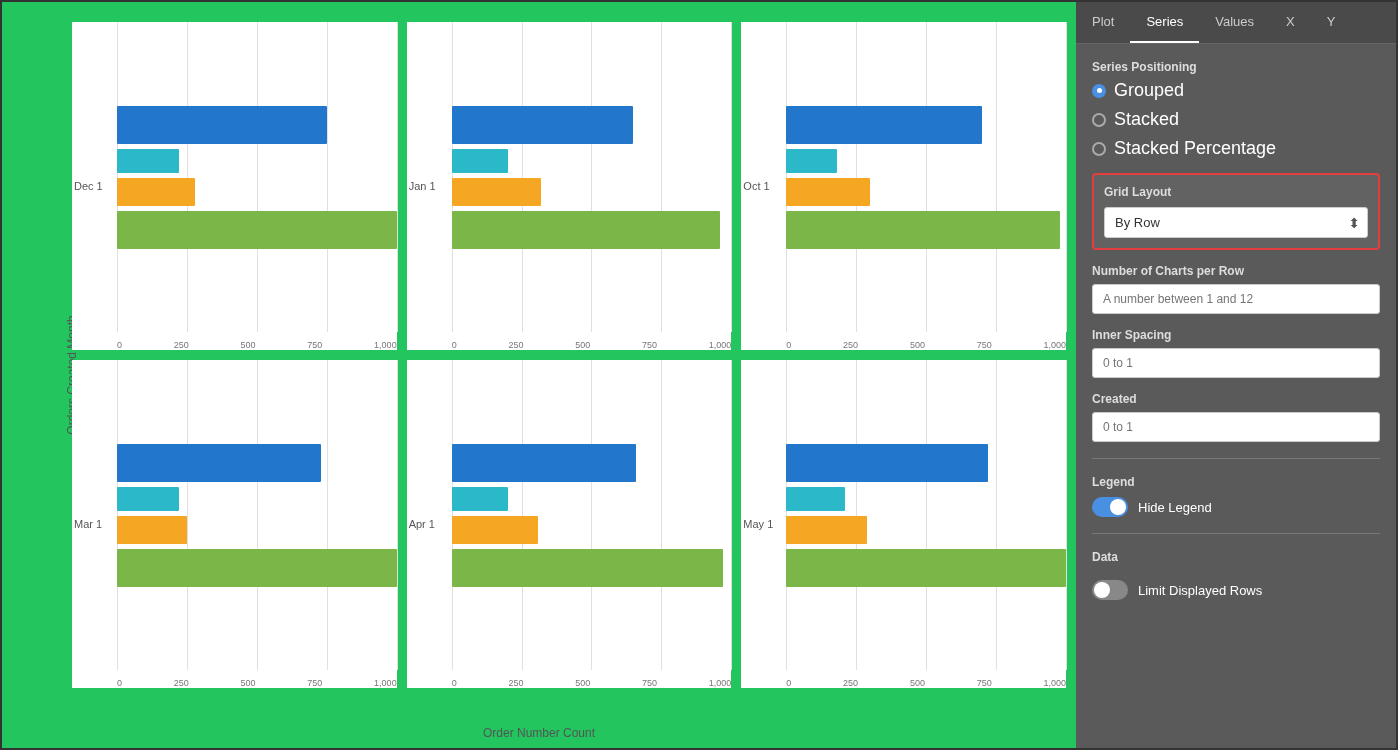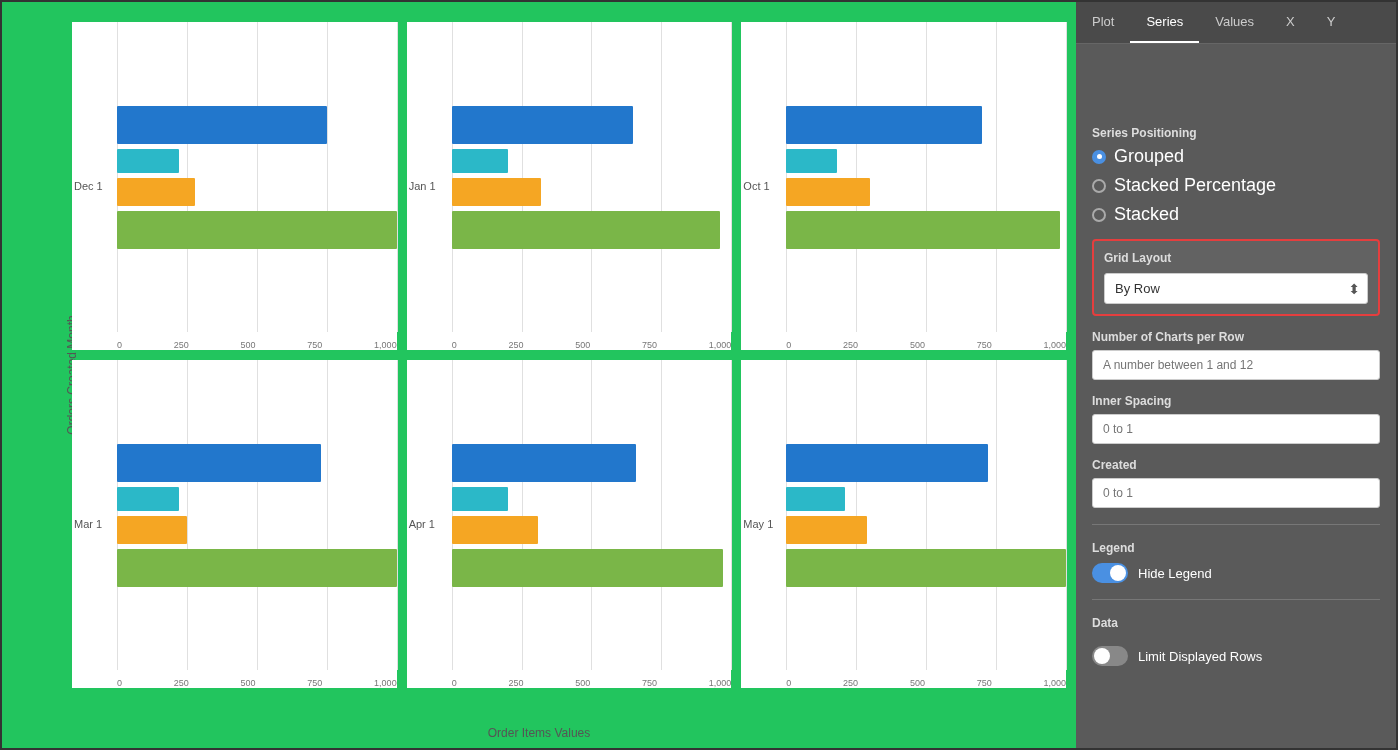--- a/index.html
+++ b/index.html
@@ -86,21 +86,20 @@
       border-bottom: 2px solid #fff;
     }
 
     .panel-content {
       padding: 16px;
       display: flex;
       flex-direction: column;
       gap: 14px;
       flex: 1;
       overflow-y: auto;
-      justify-content: center;
     }
 
     .section-title {
       font-size: 12px;
       color: #ddd;
       font-weight: 600;
       margin-bottom: 6px;
     }
 
     .radio-group {
@@ -428,21 +427,21 @@
             <span>0</span>
             <span>250</span>
             <span>500</span>
             <span>750</span>
             <span>1,000</span>
           </div>
         </div>
       </div>
     </div>
 
-  <span class="x-axis-label">Order Items Values</span>
+  <span class="x-axis-label">Order Number Count</span>
 </div>
 
 <div id="right-panel">
   <div class="tabs-header" id="tabs-header">
       <div class="tab-item">Plot</div>
       <div class="tab-item active">Series</div>
       <div class="tab-item">Values</div>
       <div class="tab-item">X</div>
       <div class="tab-item">Y</div>
     </div>
@@ -451,25 +450,25 @@
 
     <div>
       <div class="section-title">Series Positioning</div>
       <div class="radio-group" id="radio-group">
           <div class="radio-item">
             <div class="radio-circle selected"></div>
             <span>Grouped</span>
           </div>
           <div class="radio-item">
             <div class="radio-circle"></div>
-            <span>Stacked Percentage</span>
+            <span>Stacked</span>
           </div>
           <div class="radio-item">
             <div class="radio-circle"></div>
-            <span>Stacked</span>
+            <span>Stacked Percentage</span>
           </div>
         </div>
     </div>
 
     <div class="grid-layout-section">
       <div class="grid-layout-title">Grid Layout</div>
       <div class="select-wrapper">
         <select class="select-input">
           <option>By Row</option>
           <option>By Column</option>

